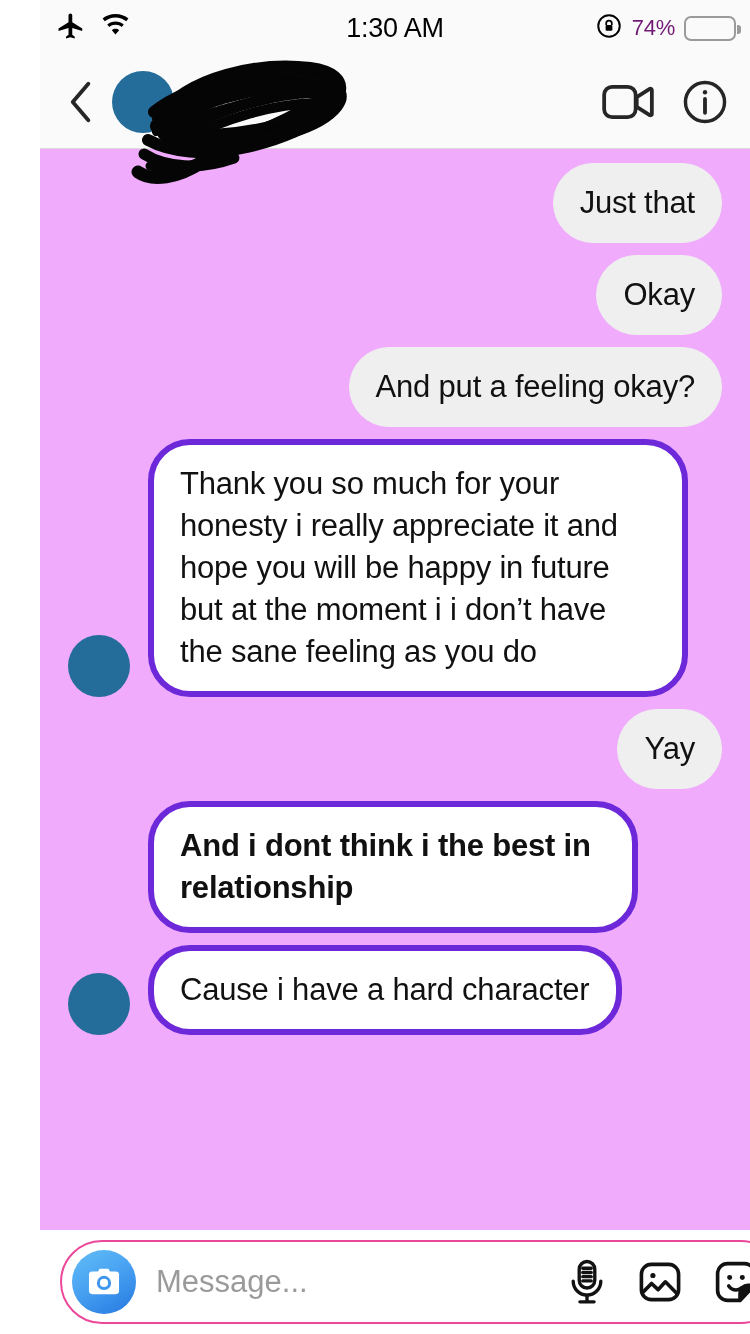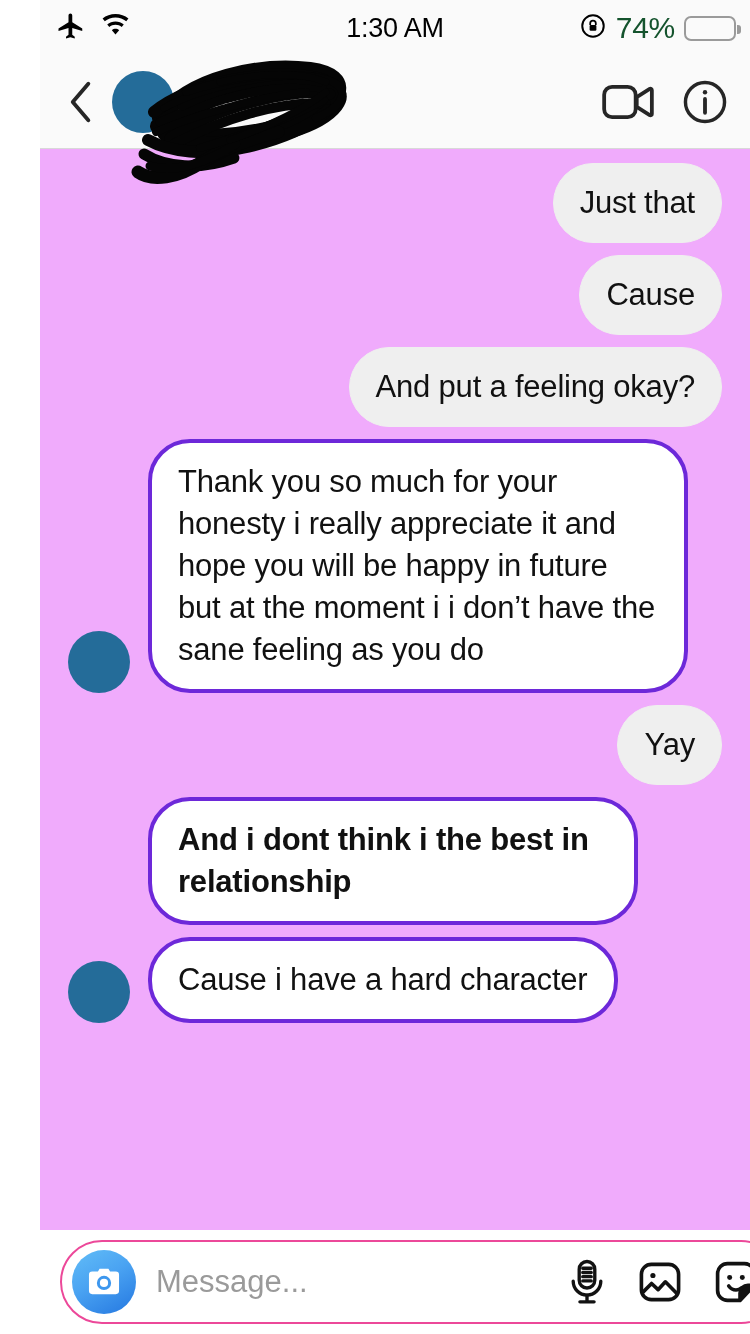--- a/index.html
+++ b/index.html
@@ -37,21 +37,21 @@
   }
   .sb-time {
     font-size: 27px; font-weight: 500; color: #000;
     letter-spacing: -0.2px;
     font-family: "Liberation Sans", sans-serif;
   }
   .sb-right {
     position: absolute; right: 14px; top: 0; height: 56px;
     display: flex; align-items: center; gap: 9px;
   }
-  .sb-pct { font-size: 30px; font-weight: 400; color: #14532d; letter-spacing: -0.3px; }
+  .sb-pct { font-size: 22px; font-weight: 400; color: #701a75; letter-spacing: -0.3px; }
   .battery {
     position: relative;
     width: 52px; height: 25px;
     border: 2.5px solid #9a9a9a;
     border-radius: 7px;
     padding: 2px;
   }
   .battery::after {
     content: "";
     position: absolute; right: -7px; top: 7px;
@@ -152,21 +152,21 @@
     color: #111111;
     word-wrap: break-word;
     letter-spacing: -0.2px;
   }
   .bubble.out {
     background: #efefef;
     border: 1px solid #efefef;
   }
   .bubble.in {
     background: #ffffff;
-    border: 4px solid #6d28d9;
+    border: 6px solid #6d28d9;
     border-radius: 42px;
   }
   .in-avatar {
     width: 62px; height: 62px;
     border-radius: 50%;
     background: #246c99;
     flex: 0 0 62px;
     margin-right: 18px;
   }
   .in-avatar.spacer { background: transparent; }
@@ -310,21 +310,21 @@
   </div>
 
   <div class="thread">
 
     <div class="msg-row out">
       <div class="bubble out">Just that</div>
     </div>
 
 
     <div class="msg-row out">
-      <div class="bubble out">Cause</div>
+      <div class="bubble out">Okay</div>
     </div>
 
     <div class="msg-row out">
       <div class="bubble out">And put a feeling okay?</div>
     </div>
 
     <div class="msg-row in">
       <div class="in-avatar"></div>
       <div class="bubble in" style="max-width:540px;">Thank you so much for your honesty i really appreciate it and hope you will be happy in future but at the moment i i don’t have the sane feeling as you do</div>
     </div>

